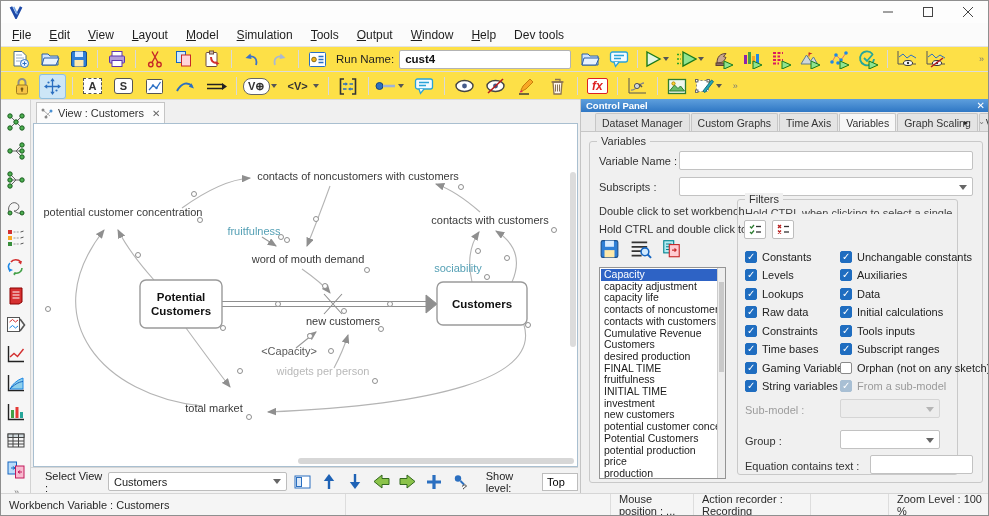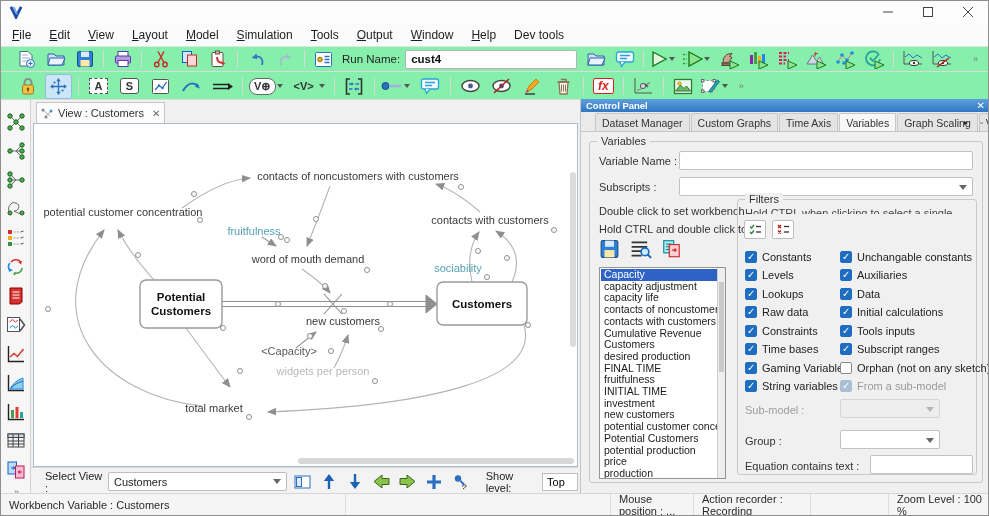--- a/index.html
+++ b/index.html
@@ -9,21 +9,21 @@
 
 .titlebar{height:22px;display:flex;align-items:center;background:#fdfdfd;padding-left:8px;gap:7px}
 .title-text{font-size:11px;color:#1b1b1b}
 .win-controls{margin-left:auto;display:flex;height:100%}
 .win-btn{width:40px;height:100%;display:flex;align-items:center;justify-content:center}
 
 .menubar{height:23px;display:flex;align-items:center;background:#fbfbfb;font-size:12px;color:#1e1e1e;padding-left:2px}
 .menu-item{padding:3px 9px;display:inline-block}
 .u::first-letter{text-decoration:underline}
 
-.toolbar{display:flex;align-items:center;background:#86efac;border-top:1px solid #e3e3e3;padding:0 11px}
+.toolbar{display:flex;align-items:center;background:#fde047;border-top:1px solid #e3e3e3;padding:0 5px}
 .tb1{height:25px}.tb2{height:29px;border-top:1px solid #dcdcdc}
 .tbtn{height:22px;min-width:25px;display:flex;align-items:center;justify-content:center;border-radius:3px;margin:0 2px;background:transparent}
 .tb2 .tbtn{height:25px;min-width:27px}
 .tbtn.sel{background:#cde6f7;box-shadow:inset 0 0 0 1px #90bede}
 .sep{width:1px;background:#d9d9d9;height:18px;margin:0 4px}
 .caret{width:0;height:0;border-left:3px solid transparent;border-right:3px solid transparent;border-top:4px solid #555;margin:0 3px 0 1px}
 .runname-label{font-size:11.5px;color:#222;margin:0 5px 0 4px;white-space:nowrap}
 .run-input{width:172px;height:19px;border:1px solid #b3b3b3;border-radius:2px;font-family:"Liberation Sans",sans-serif;font-size:11.5px;font-weight:700;padding:0 5px;color:#111}
 .boxtool{border:1px solid #555;border-radius:3px;font-size:11px;font-weight:700;color:#333;padding:1px 5px;background:#fff}
 .boxtool.dashed{border-style:dashed;border-radius:0}
@@ -767,21 +767,21 @@
       <div class="list-item">potential customer concentra</div>
       <div class="list-item">Potential Customers</div>
       <div class="list-item">potential production</div>
       <div class="list-item">price</div>
       <div class="list-item">production</div>
       <div class="list-scroll">
           <div class="list-thumb"></div>
         </div>
     </div>
 
-    <div class="groupbox" style="left:156px;top:100px;width:240px;height:276px">
+    <div class="groupbox" style="left:156px;top:100px;width:221px;height:276px">
       <span class="legend">Filters</span>
     </div>
     <div class="hint-clip" style="left:164px;top:108px;width:224px">Hold CTRL when clicking to select a single filter</div>
     <div class="mini-btn" style="left:163px;top:121px">
         <svg width="13" height="11" viewBox="0 0 13 11">
           <path d="M1 2.5l1.5 1.5L5 1" stroke="#2e7d32" fill="none" stroke-width="1.3"></path>
           <path d="M7 2.5h5" stroke="#333" stroke-width="1.3"></path>
           <path d="M1 8l1.5 1.5L5 6.5" stroke="#2e7d32" fill="none" stroke-width="1.3"></path>
           <path d="M7 8h5" stroke="#333" stroke-width="1.3"></path>
         </svg>

